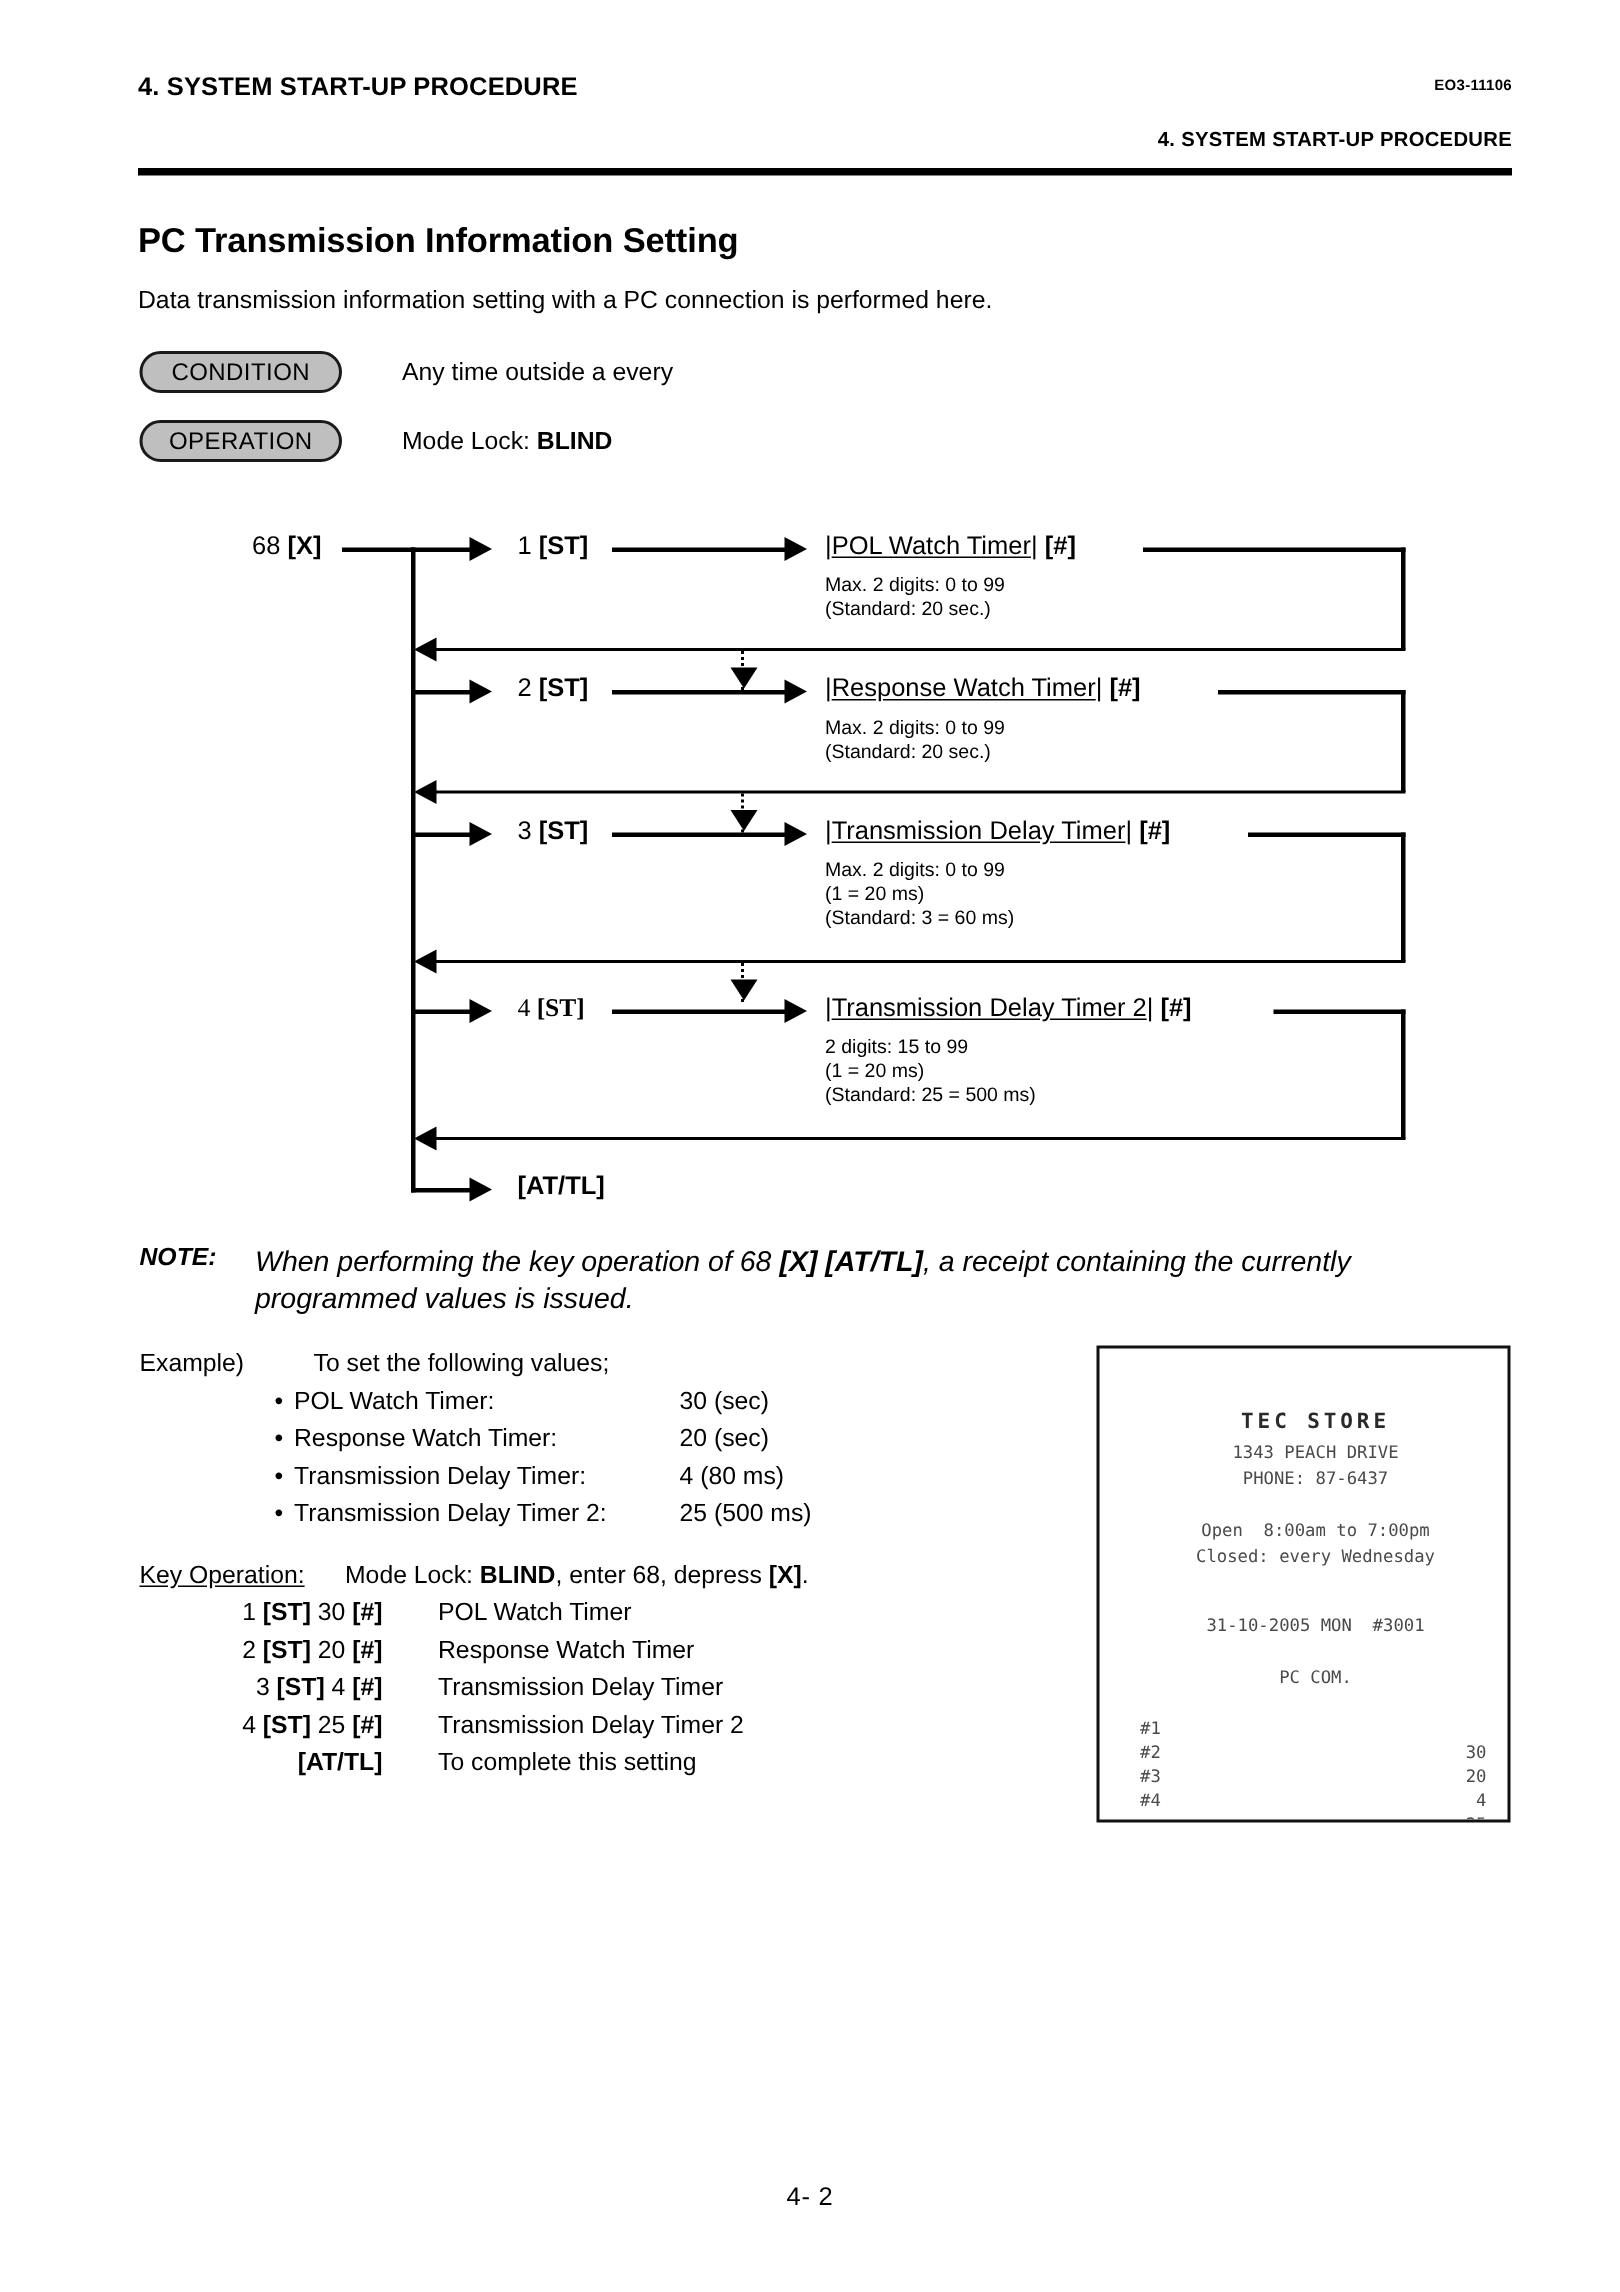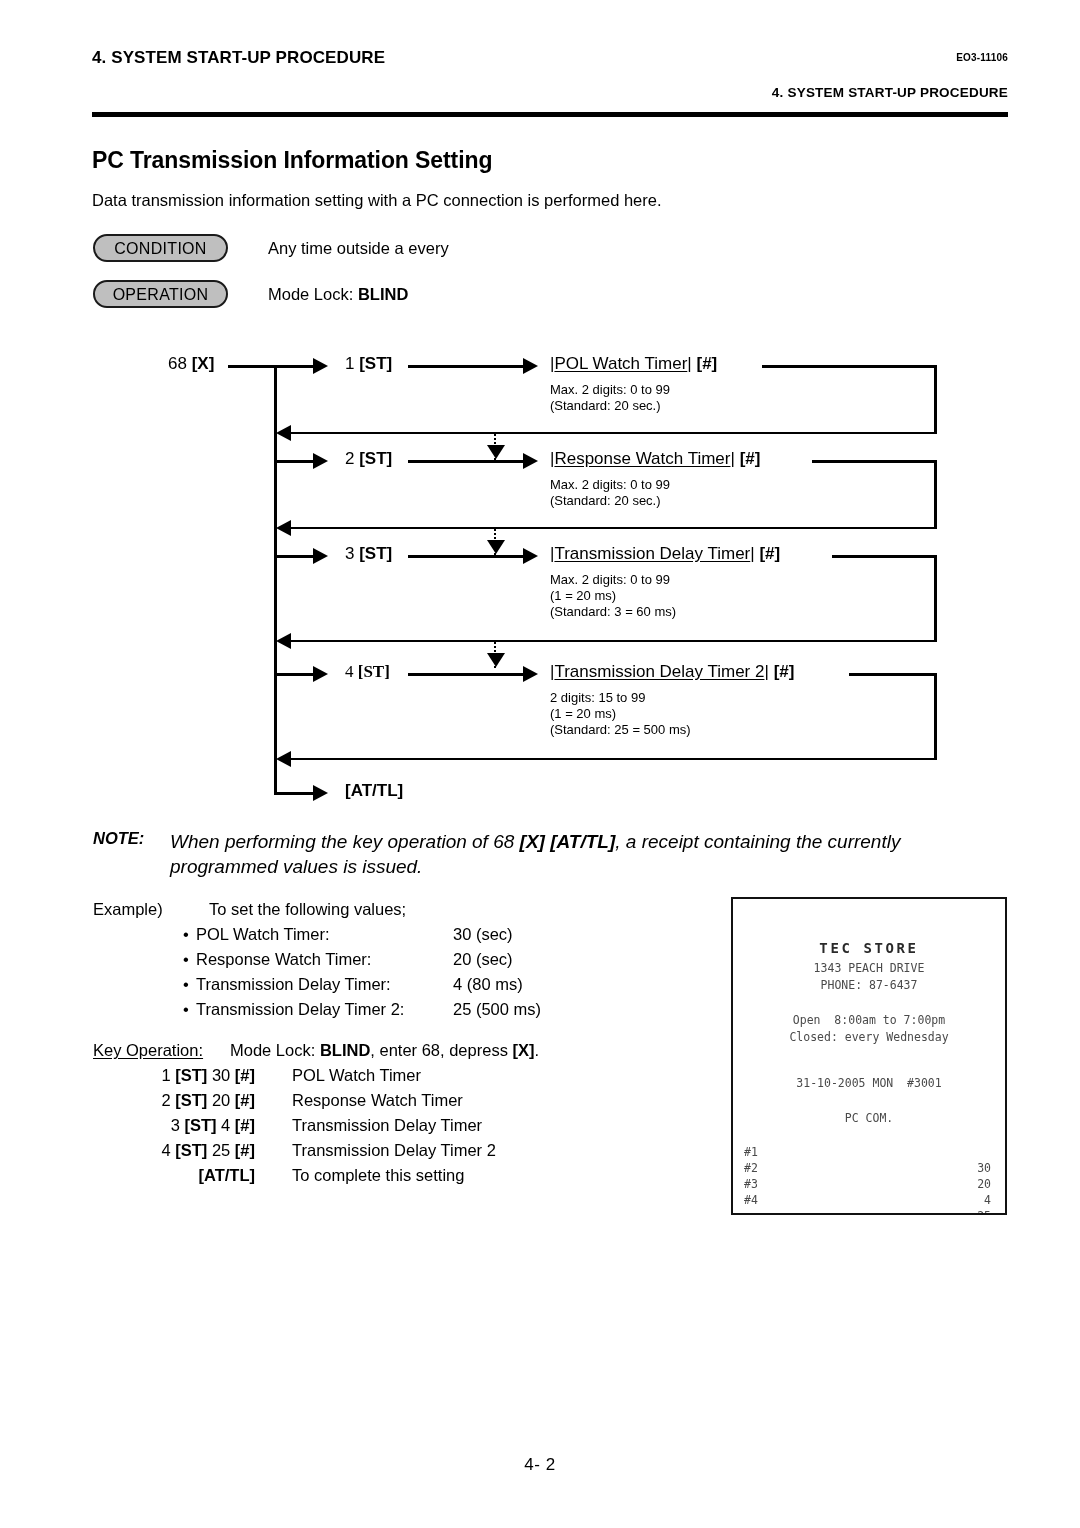--- a/index.html
+++ b/index.html
@@ -255,20 +255,21 @@
     top: 897px;
     width: 276px;
     height: 318px;
     border: 2px solid #111;
     box-sizing: border-box;
     background: #fff;
     font-family: "DejaVu Sans Mono", monospace;
     font-size: 11.5px;
     color: #4a4a4a;
     overflow: hidden;
+    padding-left: 16px;
   }
   .rc-center { text-align: center; white-space: pre; }
   #rc-store {
     text-align: center;
     font-weight: bold;
     font-size: 14px;
     letter-spacing: 2.6px;
     color: #2a2a2a;
     margin-top: 41px;
   }

